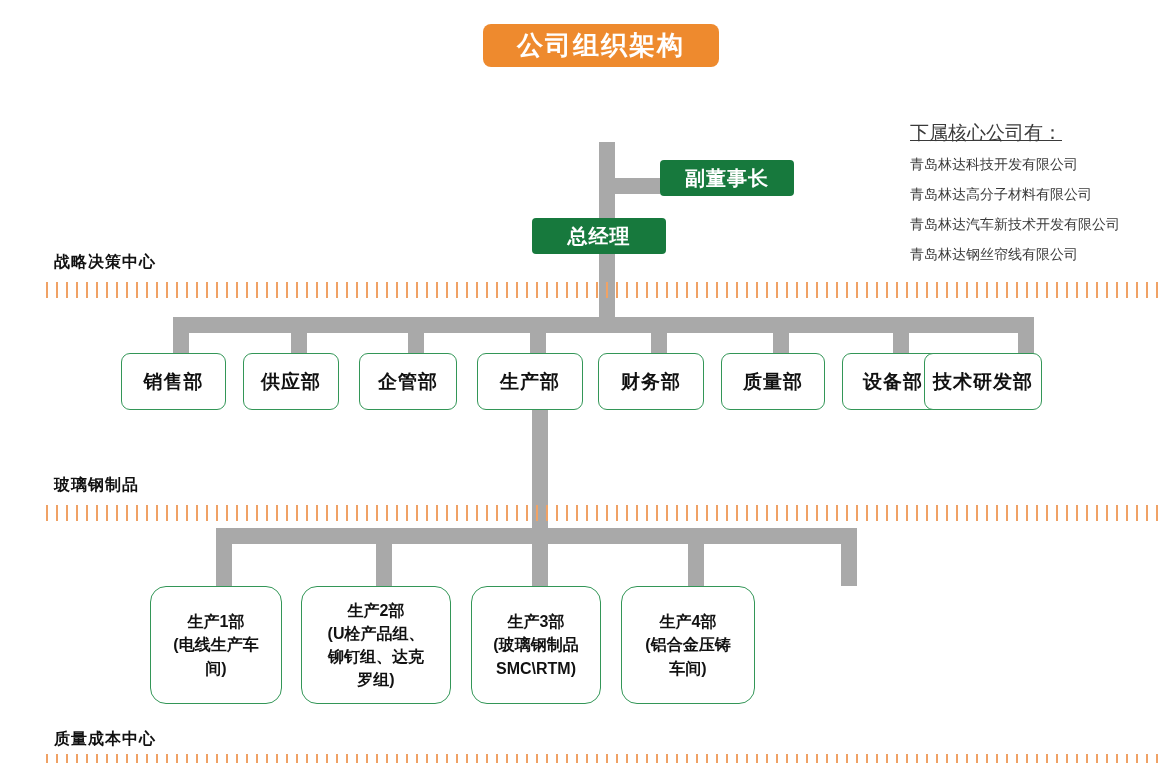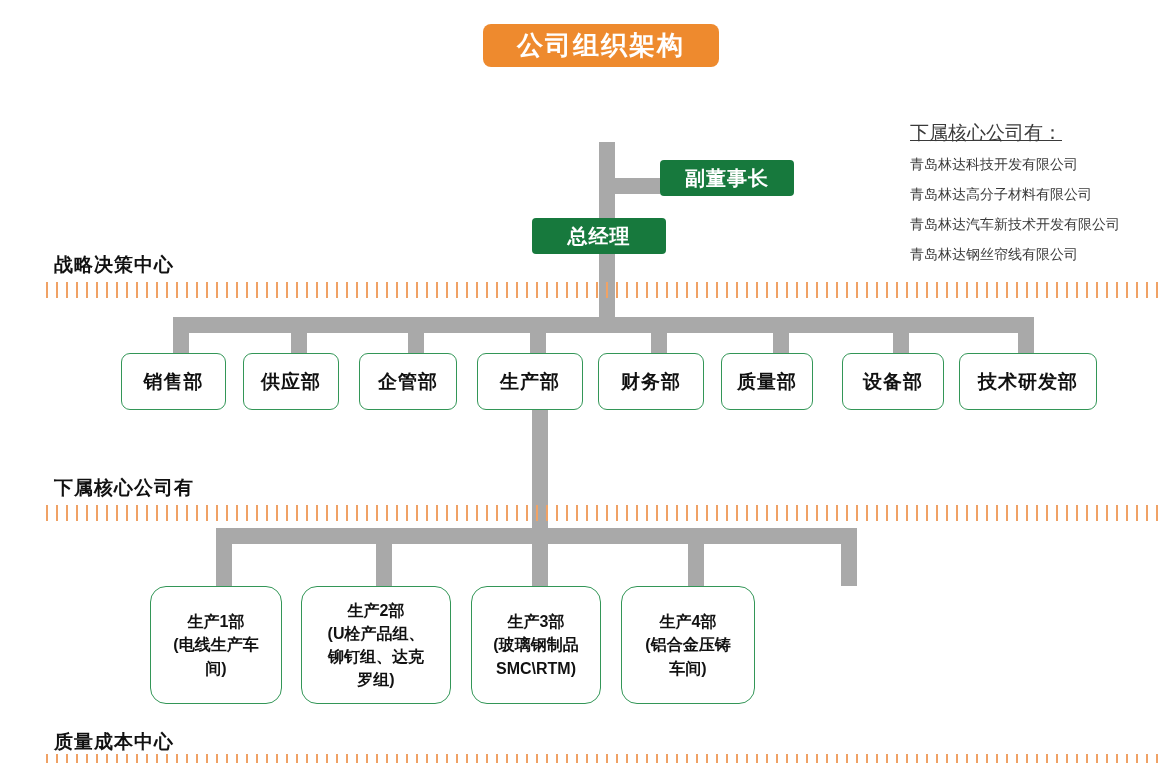--- a/index.html
+++ b/index.html
@@ -60,21 +60,21 @@
     line-height: 1.45;
     text-align: center;
     white-space: pre-line;
     display: flex; align-items: center; justify-content: center;
     padding: 4px;
   }
   .center-label {
     position: absolute;
     left: 30px;
     color: #111111;
-    font-size: 19px;
+    font-size: 16px;
     font-weight: bold;
     letter-spacing: 1px;
   }
   .dotline {
     position: absolute;
     left: 30px; width: 1137px; height: 2px;
     background: repeating-linear-gradient(to right, #F0A265 0 2px, transparent 2px 10px);
   }
   .hline { position: absolute; height: 1px; background: #A9A9A9; }
   .vline { position: absolute; width: 1px; background: #A9A9A9; }
@@ -125,34 +125,34 @@
 
   <div class="sub-head">下属核心公司有：</div>
   <div class="company" style="top:132px">青岛林达科技开发有限公司</div>
   <div class="company" style="top:162px">青岛林达高分子材料有限公司</div>
   <div class="company" style="top:192px">青岛林达汽车新技术开发有限公司</div>
   <div class="company" style="top:222px">青岛林达钢丝帘线有限公司</div>
 
   <div class="center-label" style="top:228px">战略决策中心</div>
   <div class="dotline" style="top:266px"></div>
 
-  <div class="center-label" style="top:451px">下属核心公司有</div>
+  <div class="center-label" style="top:451px">玻璃钢制品</div>
   <div class="dotline" style="top:489px"></div>
 
   <div class="center-label" style="top:705px">质量成本中心</div>
   <div class="dotline" style="top:738px"></div>
 
   <div class="dept" style="left:105px;width:105px">销售部</div>
   <div class="dept" style="left:227px;width:96px">供应部</div>
   <div class="dept" style="left:343px;width:98px">企管部</div>
   <div class="dept" style="left:461px;width:106px">生产部</div>
   <div class="dept" style="left:582px;width:106px">财务部</div>
-  <div class="dept" style="left:705px;width:92px">质量部</div>
+  <div class="dept" style="left:705px;width:104px">质量部</div>
   <div class="dept" style="left:826px;width:102px">设备部</div>
-  <div class="dept" style="left:943px;width:138px">技术研发部</div>
+  <div class="dept" style="left:908px;width:118px">技术研发部</div>
 
   <div class="prod" style="left:134px;width:132px">生产1部
 (电线生产车
 间)</div>
   <div class="prod" style="left:285px;width:150px">生产2部
 (U栓产品组、
 铆钉组、达克
 罗组)</div>
   <div class="prod" style="left:455px;width:130px">生产3部
 (玻璃钢制品

